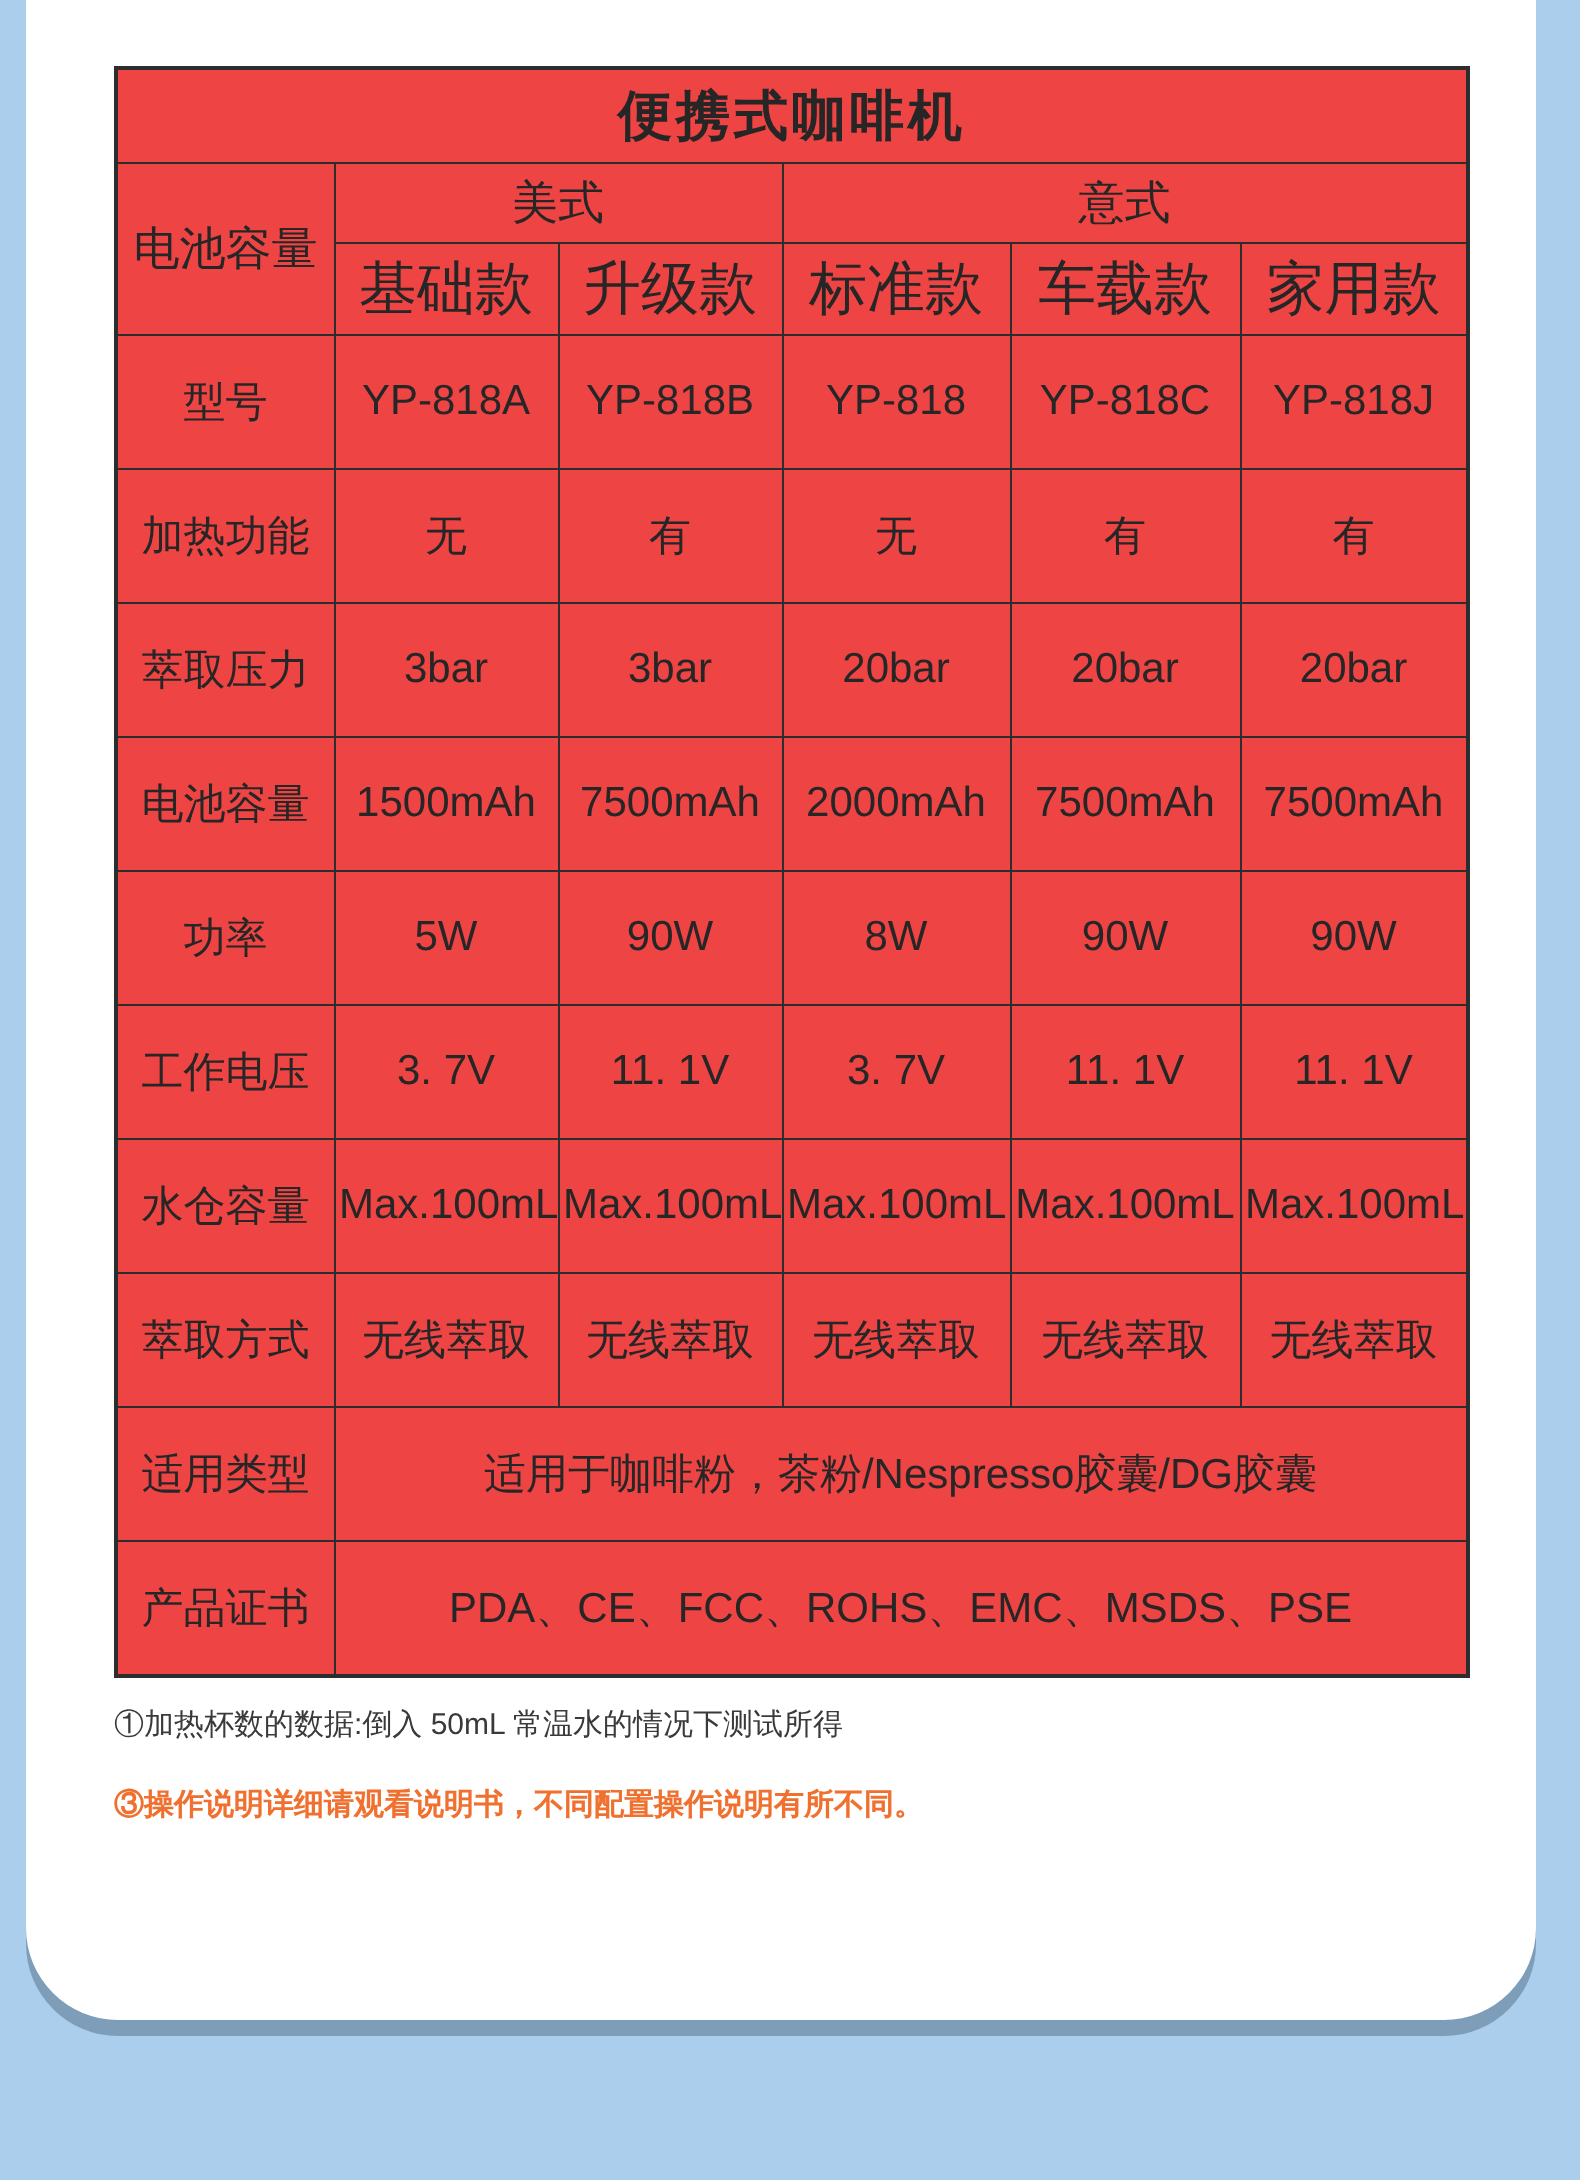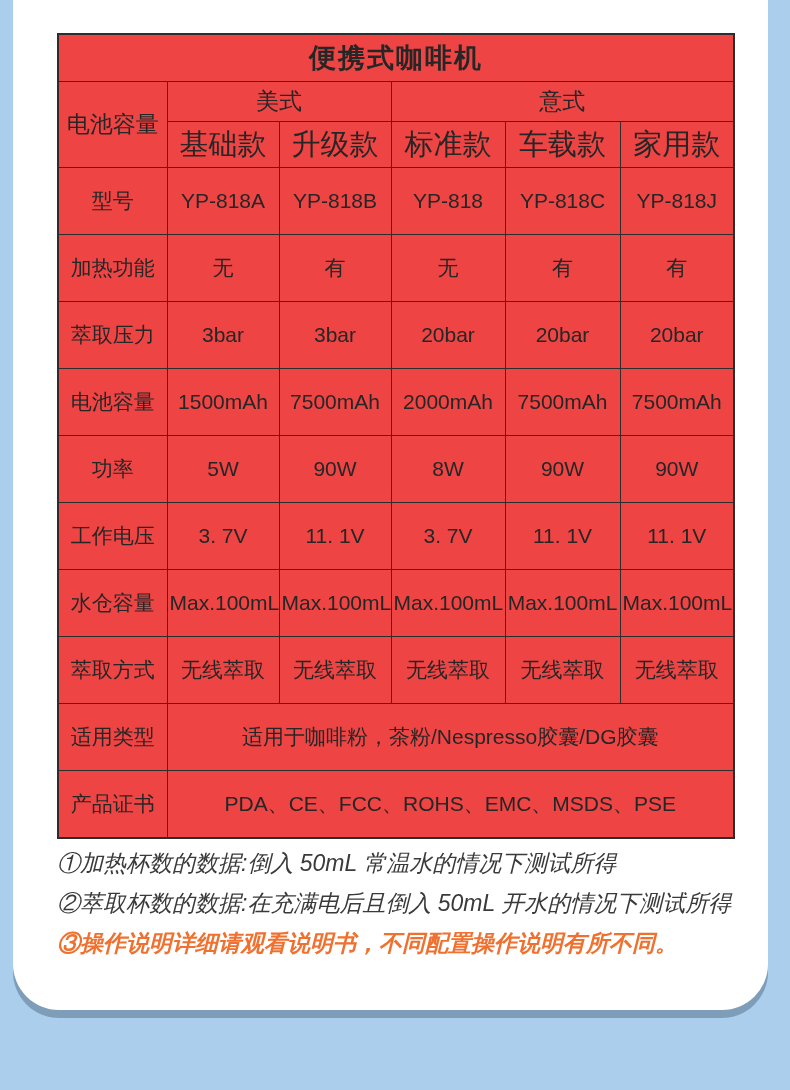--- a/index.html
+++ b/index.html
@@ -58,25 +58,24 @@
   tr.r-data td { height: 66px; }
   tr.r-merged td { height: 66px; }
   td.tight { font-size: 19.5px; }
   .footnotes {
     position: absolute;
     left: 57px;
     top: 843px;
     width: 690px;
   }
   .footnote {
-    font-size: 23px;
+    font-size: 15px;
     line-height: 40px;
     color: #3a3a3a;
     white-space: nowrap;
-    font-style: italic;
   }
   .footnote.accent {
     font-weight: bold;
   }
 </style>
 </head>
 <body>
 
 <div class="card"></div>
 
@@ -179,15 +178,14 @@
       <tr class="r-merged">
         <td class="row-label">产品证书</td>
         <td colspan="5">PDA、CE、FCC、ROHS、EMC、MSDS、PSE</td>
       </tr>
     </tbody>
   </table>
 </div>
 
 <div class="footnotes">
   <div class="footnote">①加热杯数的数据:倒入 50mL 常温水的情况下测试所得</div>
-  <div class="footnote">②萃取杯数的数据:在充满电后且倒入 50mL 开水的情况下测试所得</div>
   <div class="footnote accent" style="color: rgb(240, 113, 47);">③操作说明详细请观看说明书，不同配置操作说明有所不同。</div>
 </div>
 
 </body></html>

